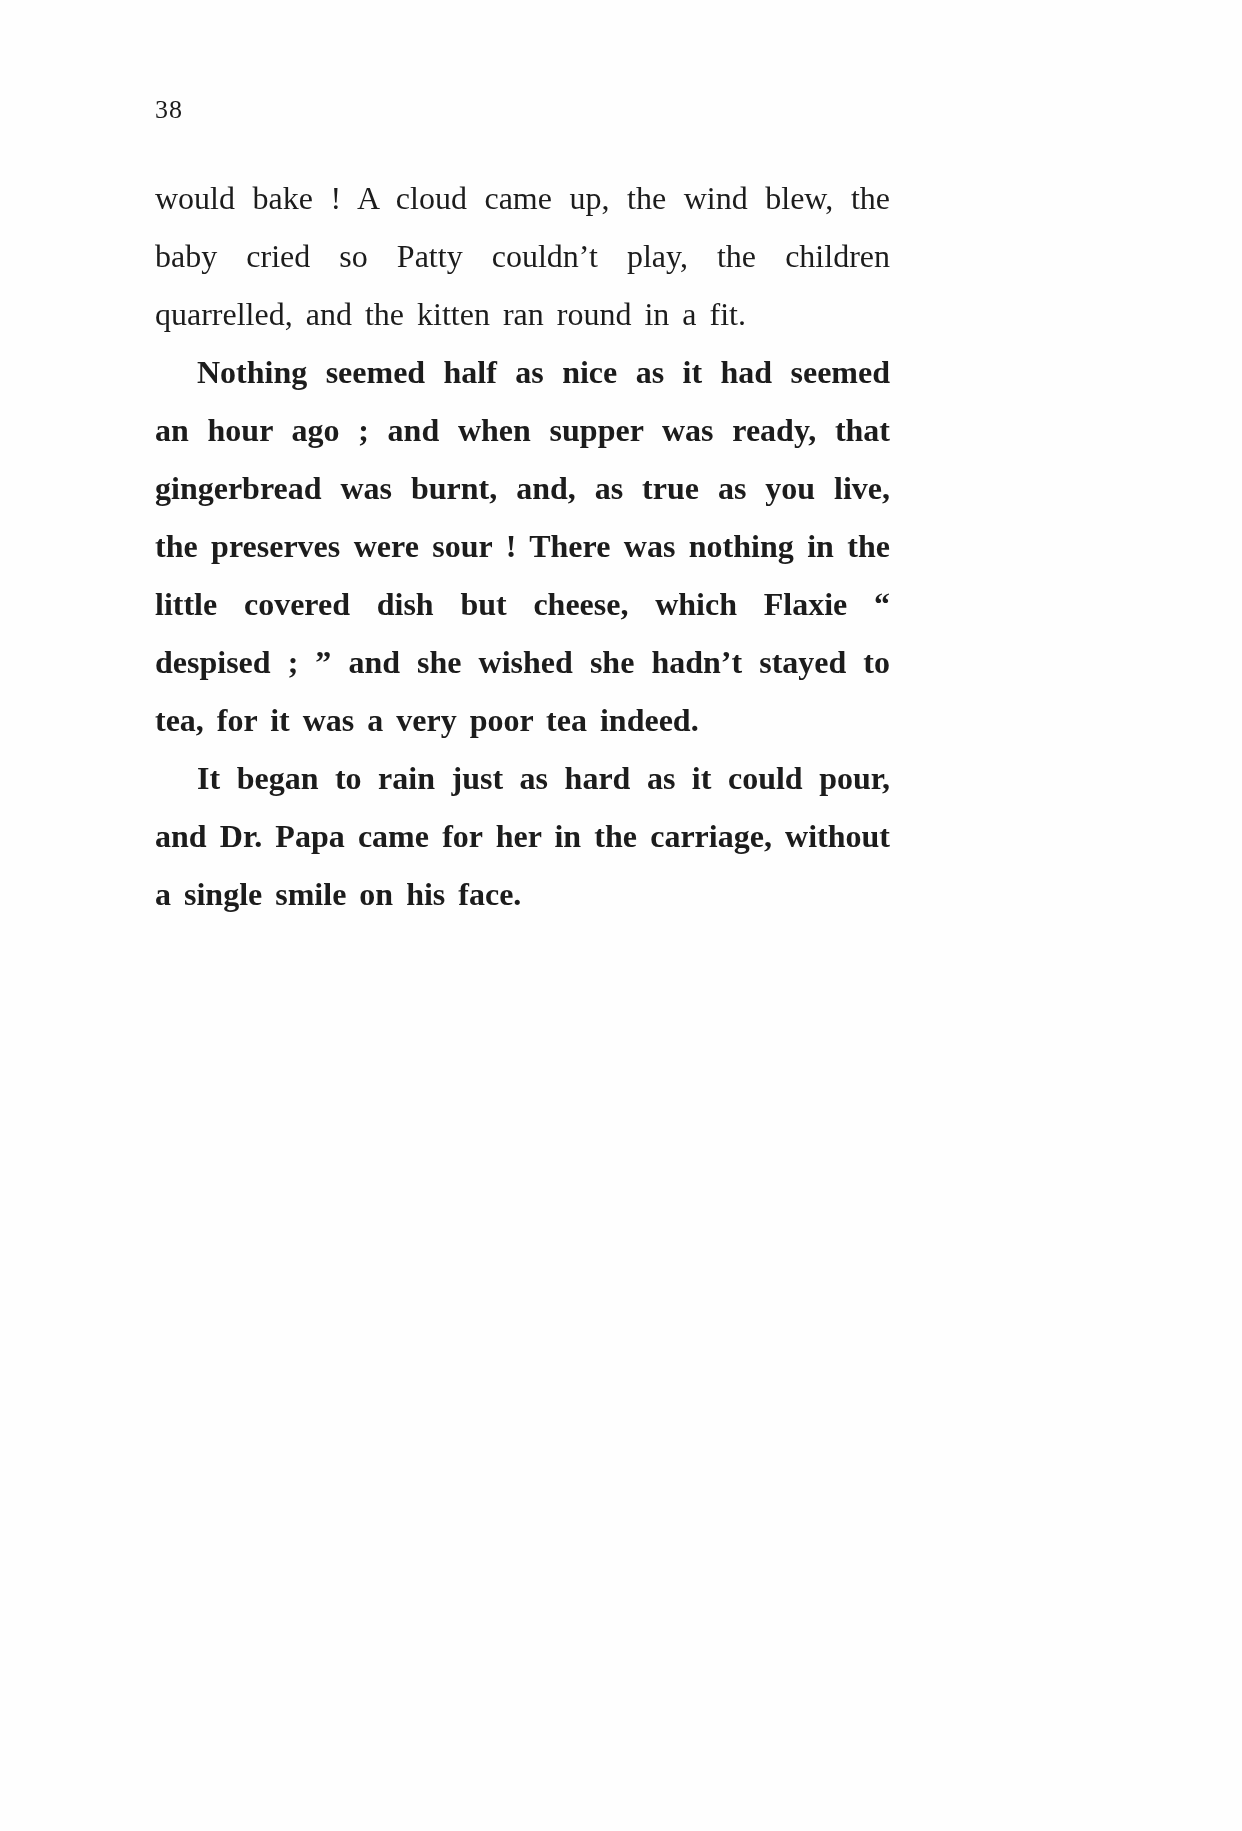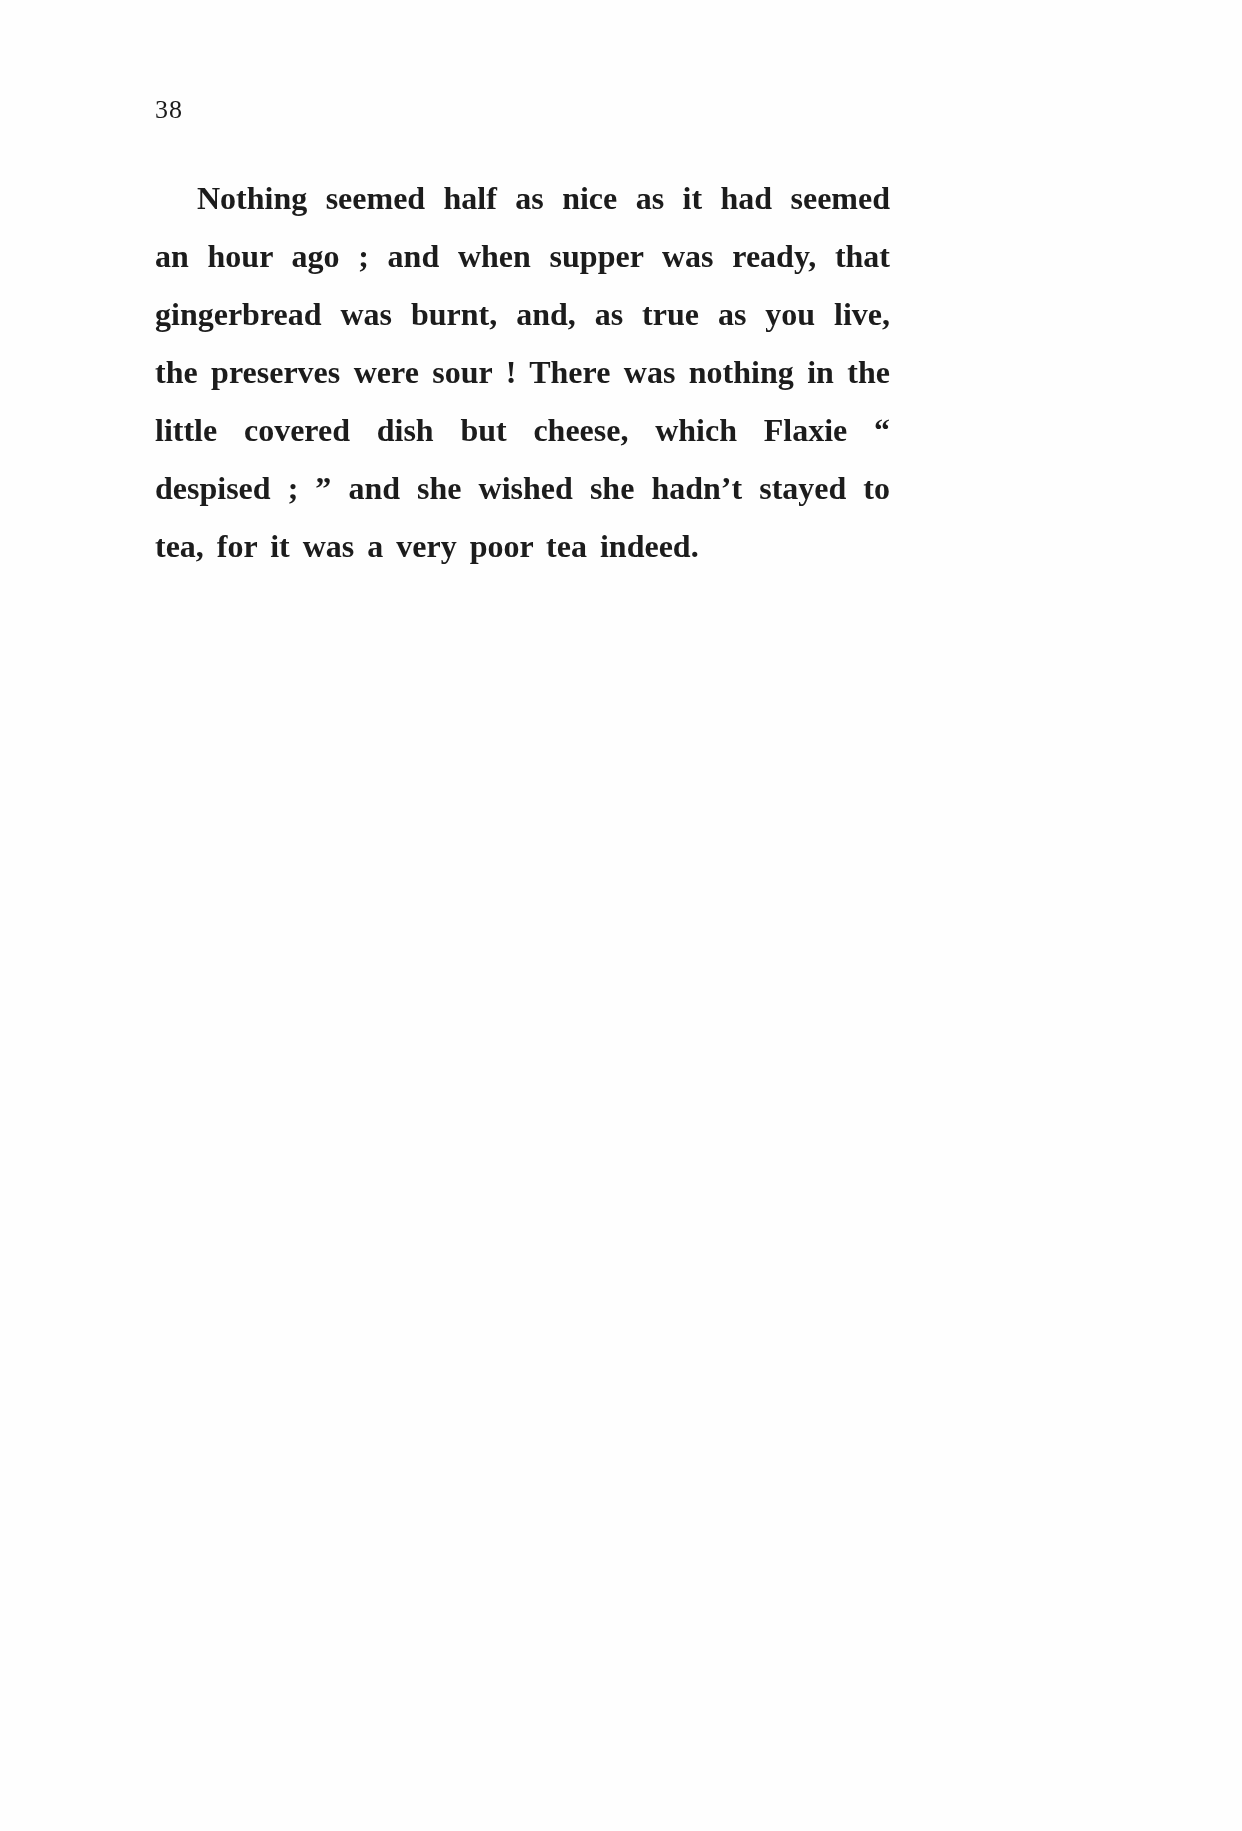--- a/index.html
+++ b/index.html
@@ -63,17 +63,19 @@
 <body>
 
 <div class="page">
   <div class="text-column">
 
     <div class="running-head">
       <span class="page-number">38</span>
     </div>
 
     <div class="body-text">
+      <p class="no-indent">would bake !  A cloud came up, the wind blew, the baby cried so Patty couldn’t play, the children quarrelled, and the kitten ran round in a fit.</p>
       <p class="indent">Nothing seemed half as nice as it had seemed an hour ago ; and when supper was ready, that gingerbread was burnt, and, as true as you live, the preserves were sour ! There was nothing in the little covered dish but cheese, which Flaxie “ despised ; ” and she wished she hadn’t stayed to tea, for it was a very poor tea indeed.</p>
+      <p class="indent">It began to rain just as hard as it could pour, and Dr. Papa came for her in the carriage, without a single smile on his face.</p>
     </div>
 
   </div>
 </div>
 
 </body></html>

